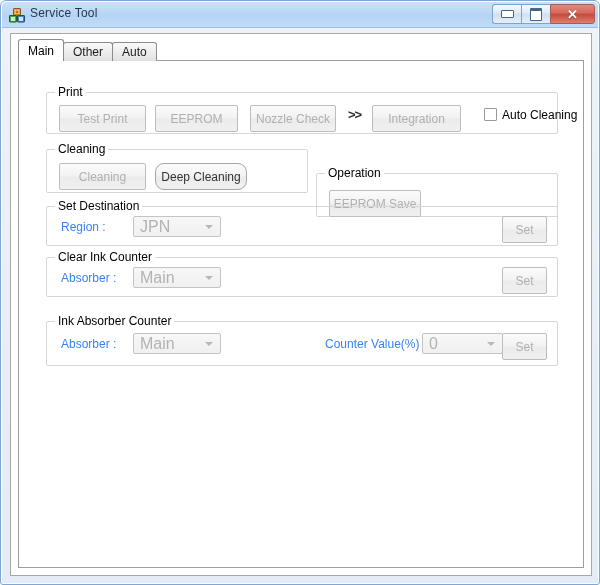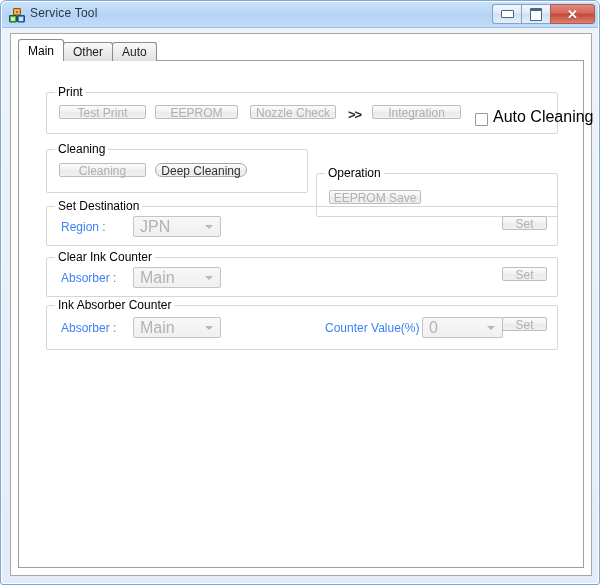--- a/index.html
+++ b/index.html
@@ -160,27 +160,27 @@
     font-size: 12px;
     color: #000000;
     white-space: nowrap;
     line-height: 12px;
   }
 
   
   .btn {
     position: absolute;
     box-sizing: border-box;
-    height: 14px;
+    height: 27px;
     border: 1px solid #bdbdbd;
     border-radius: 2px;
     background: linear-gradient(to bottom, #fbfbfb 0%, #f2f2f2 48%, #ebebeb 52%, #f0f0f0 100%);
     font-size: 12px;
     color: #b0b0b0;
-    display: flex; justify-content: center;
+    display: flex; align-items: center; justify-content: center;
     white-space: nowrap;
     font-family: "Liberation Sans", sans-serif;
   }
   .btn.enabled {
     border-color: #a6a6a6;
     color: #333333;
   }
 
   
   .lbl {
@@ -216,24 +216,25 @@
     margin-top: -2px;
     width: 0; height: 0;
     border-left: 4px solid transparent;
     border-right: 4px solid transparent;
     border-top: 4px solid #b8b8b8;
   }
 
   
   .checkrow {
     position: absolute;
-    display: flex; align-items: flex-end;
-    font-size: 16px;
+    display: flex; align-items: flex-start;
+    font-size: 12px;
     color: #000000;
     white-space: nowrap;
+    margin-left: 9px;
   }
   .checkbox {
     width: 13px; height: 13px;
     box-sizing: border-box;
     border: 1px solid #9a9a9a;
     background: #ffffff;
     margin-right: 5px;
     border-radius: 1px;
   }
 
@@ -366,21 +367,21 @@
         <div class="combo" style="left:86px; top:9px; width:88px;">
           <span class="cval">Main</span>
           <span class="carrow"></span>
         </div>
 
         <div class="btn" style="left:455px; top:9px; width:45px;">
           <span>Set</span>
         </div>
       </div>
 
-      <div class="group" style="left:27px; top:244px; width:512px; height:45px;padding-left:45px;">
+      <div class="group" style="left:27px; top:260px; width:512px; height:45px;padding-left:45px;">
         <span class="glabel">Ink Absorber Counter</span>
 
         <span class="lbl" style="left:14px; top:15px;">Absorber :</span>
 
         <div class="combo" style="left:86px; top:11px; width:88px;">
           <span class="cval">Main</span>
           <span class="carrow"></span>
         </div>
 
         <span class="lbl" style="left:278px; top:15px;">Counter Value(%) :</span>

